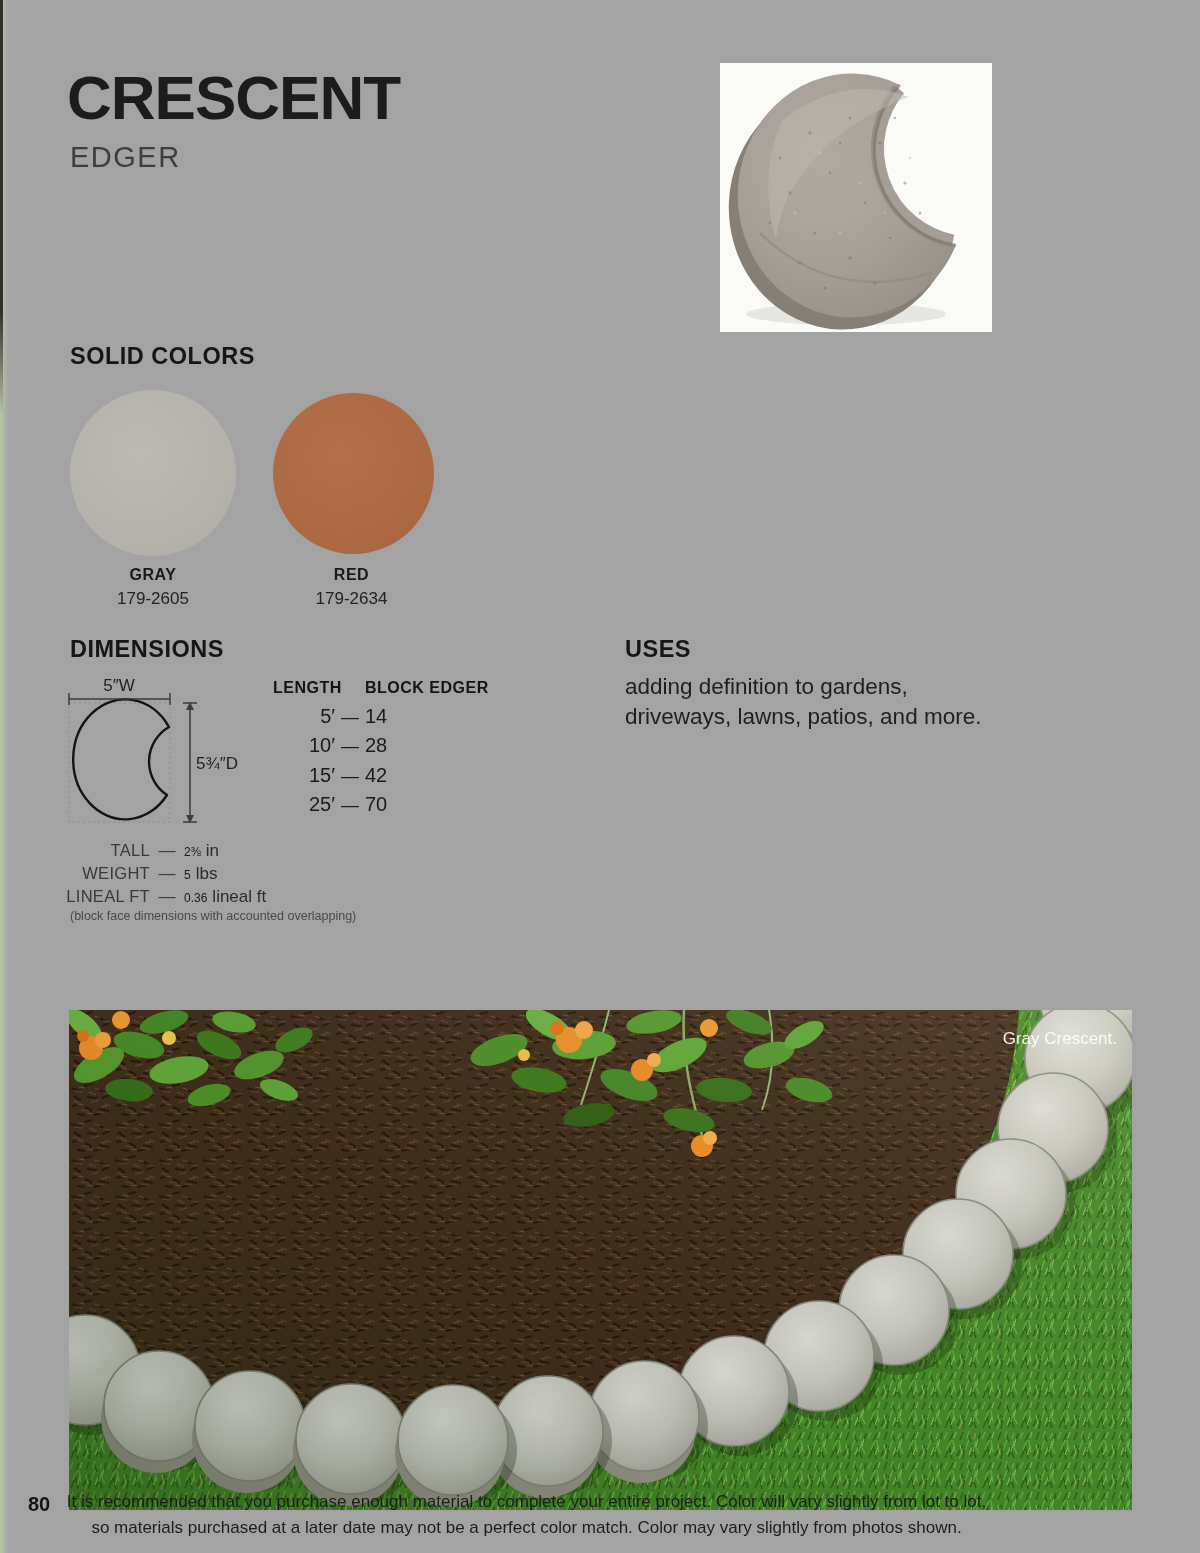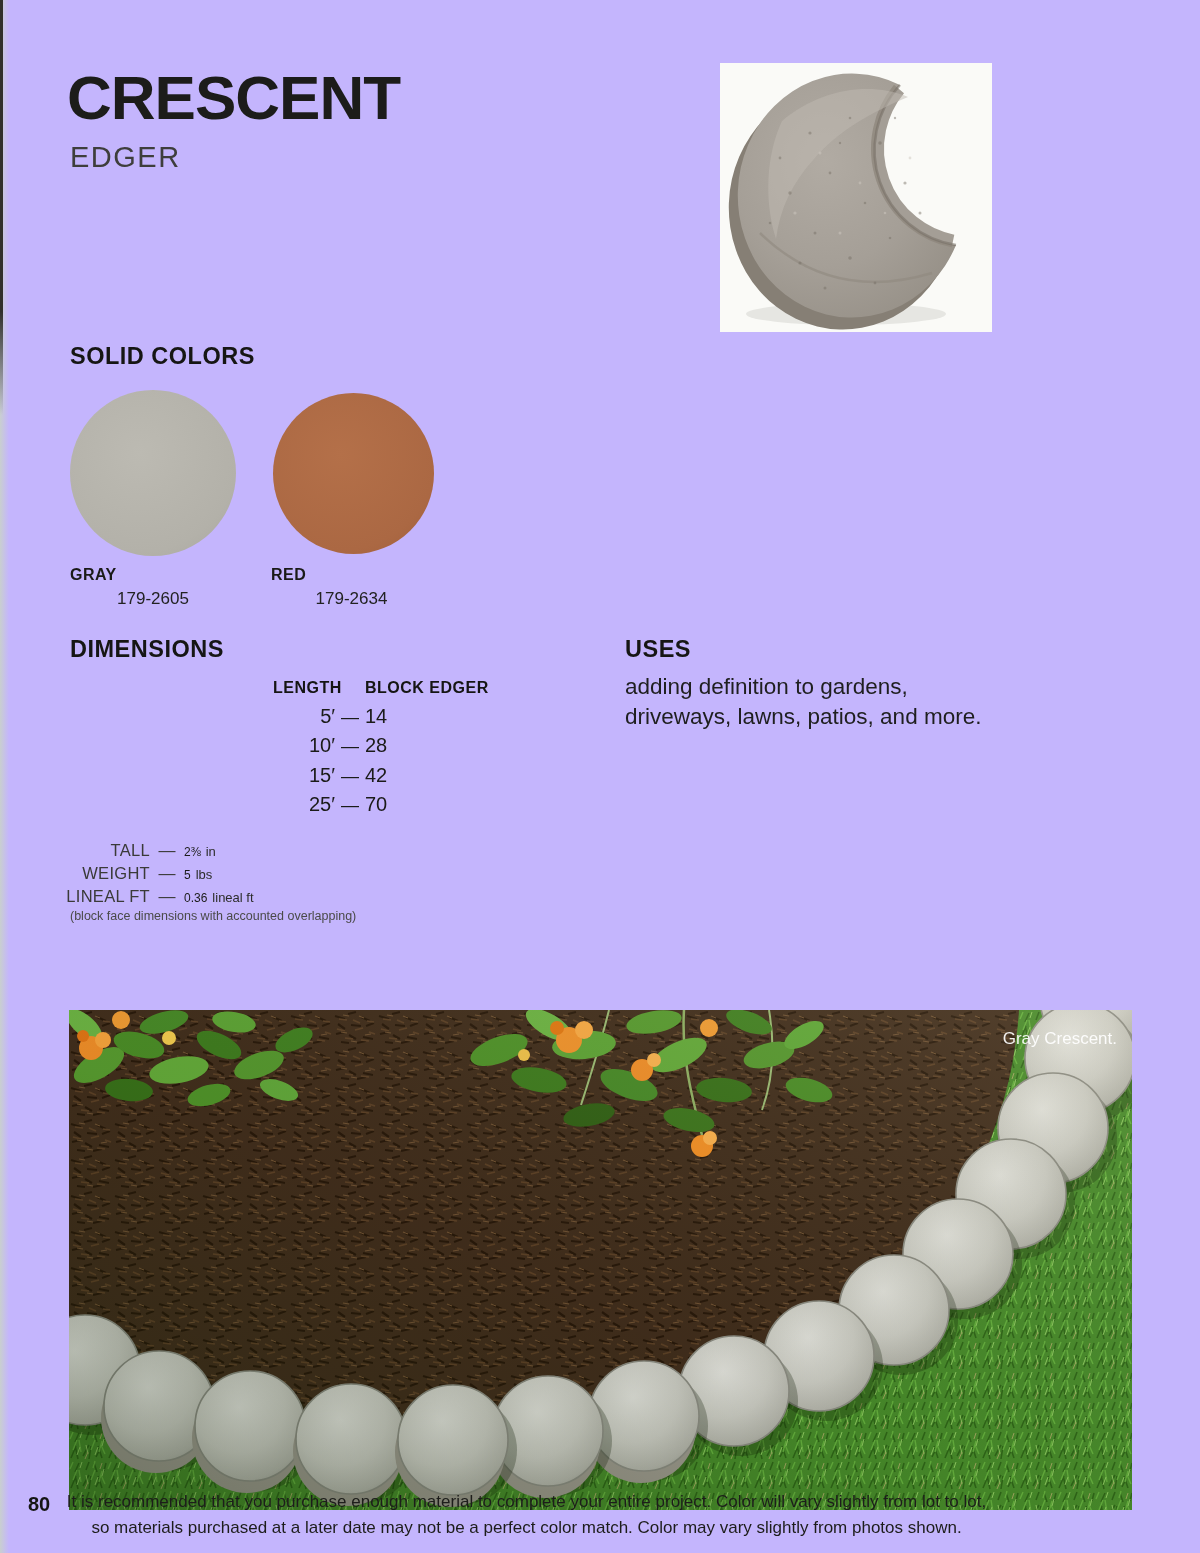--- a/index.html
+++ b/index.html
@@ -1,40 +1,40 @@
 <!DOCTYPE html>
 <html><head>
 <meta charset="utf-8">
 <style>
   * { margin:0; padding:0; box-sizing:border-box; }
   html,body { background:#e8e8e4; }
   .page {
     position:relative; width:1200px; height:1553px; margin:0 auto;
-    background:#c4b5fd; overflow:hidden;
+    background:#a3a3a3; overflow:hidden;
     font-family:"Liberation Sans", sans-serif; color:#1e1e1c;
   }
   .abs { position:absolute; }
   .edge-tint { left:0; top:0; width:9px; height:100%; background:linear-gradient(90deg, rgba(205,228,170,.55), rgba(205,228,170,0)); }
   .edge-line { left:0; top:0; width:3px; height:415px; background:linear-gradient(#30302b 75%, rgba(48,48,43,0)); }
 
   .title { left:67px; top:62px; font-size:62px; font-weight:800; letter-spacing:-1px; color:#1c1c1a; }
   .subtitle { left:70px; top:141px; font-size:29px; font-weight:400; letter-spacing:1.5px; color:#3e3e3c; }
   .desc { left:71px; top:205px; width:458px; font-size:22.5px; line-height:37px; color:#1f1f1f; }
 
   .product-photo { left:720px; top:63px; width:272px; height:269px; background:#fafaf7; }
 
   .section-h { font-size:23.5px; font-weight:700; letter-spacing:.5px; color:#161614; }
   .sc-h { left:70px; top:343px; }
 
   .swatch-circle { border-radius:50%; }
   .sw-gray-c { left:70px; top:390px; width:166px; height:166px;
     background:radial-gradient(circle at 42% 38%, #bcbab2, #b3b1a9 70%, #a8a69e); }
   .sw-red-c { left:273px; top:393px; width:161px; height:161px;
     background:radial-gradient(circle at 42% 38%, #b47049, #ab6843 70%, #9e5e3a); }
-  .sw-name { font-size:16px; font-weight:700; letter-spacing:.5px; text-align:left; color:#1a1a18; }
+  .sw-name { font-size:16px; font-weight:700; letter-spacing:.5px; text-align:center; color:#1a1a18; }
   .sw-code { font-size:17px; text-align:center; color:#222; }
   .sw-gray-n { left:70px; top:566px; width:166px; }
   .sw-gray-k { left:70px; top:589px; width:166px; }
   .sw-red-n  { left:271px; top:566px; width:161px; }
   .sw-red-k  { left:271px; top:589px; width:161px; }
 
   .dim-h { left:70px; top:636px; }
   .dim-diagram { left:64px; top:672px; }
 
   .dim-table { left:273px; top:679px; }
@@ -44,21 +44,21 @@
   .dt-row .len { width:62px; text-align:right; }
   .dt-row .dash { width:30px; text-align:center; font-size:18px; }
   .dt-row .cnt { text-align:left; }
   .dt-rows { margin-top:8px; }
 
   .specs { left:52px; top:841px; }
   .spec-row { display:flex; align-items:baseline; height:23px; }
   .spec-label { width:98px; text-align:right; font-size:16.5px; color:#3a3a38; letter-spacing:.3px; }
   .spec-dash { width:34px; text-align:center; font-size:17px; color:#3a3a38; }
   .spec-value { font-size:12px; color:#1b1b19; }
-  .spec-unit { font-size:13px; margin-left:5px; color:#2c2c2a; }
+  .spec-unit { font-size:17px; margin-left:5px; color:#2c2c2a; }
   .spec-note { left:70px; top:909px; font-size:12.5px; color:#4a4a48; }
 
   .uses-h { left:625px; top:636px;text-align:right; }
   .uses-line { left:625px; width:360px; font-size:22.5px; line-height:29.5px; color:#1f1f1f; }
   .uses-l1 { top:672px; }
   .uses-l2 { top:702px; }
 
   .garden { left:69px; top:966px; width:981px; height:500px;margin-top:44px; }
 
   .footer { left:0; top:1489px; width:1053px; text-align:center; font-size:17px; line-height:26px; color:#1d1d1b; }
@@ -126,20 +126,31 @@
   <div class="abs section-h sc-h">SOLID COLORS</div>
   <div class="abs swatch-circle sw-gray-c"></div>
   <div class="abs swatch-circle sw-red-c"></div>
   <div class="abs sw-name sw-gray-n">GRAY</div>
   <div class="abs sw-code sw-gray-k">179-2605</div>
   <div class="abs sw-name sw-red-n">RED</div>
   <div class="abs sw-code sw-red-k">179-2634</div>
 
   <div class="abs section-h dim-h">DIMENSIONS</div>
 
+  <div class="abs dim-diagram">
+    <svg width="240" height="168" viewBox="0 0 240 168">
+      <path d="M5,31 H106 V150 H5 Z" fill="none" stroke="#8d8d8a" stroke-width="1" stroke-dasharray="2,3"></path>
+      <path d="M105,55 A52 60 0 1 0 103,123 A40 40 0 0 1 105,55 Z" fill="none" stroke="#141412" stroke-width="2.4" stroke-linejoin="round"></path>
+      <path d="M5,27 H106 M5,21 V33 M106,21 V33" fill="none" stroke="#3c3c3a" stroke-width="1.5"></path>
+      <path d="M126,31 V150 M119,31 H133 M119,150 H133" fill="none" stroke="#3c3c3a" stroke-width="1.5"></path>
+      <path d="M126,30 l-4,8 h8 Z M126,151 l-4,-8 h8 Z" fill="#3c3c3a"></path>
+      <text x="55" y="19" text-anchor="middle" font-family="Liberation Sans, sans-serif" font-size="17" fill="#222220">5″W</text>
+      <text x="132" y="97" text-anchor="start" font-family="Liberation Sans, sans-serif" font-size="17" fill="#222220">5¾″D</text>
+    </svg>
+  </div>
 
   <div class="abs dim-table">
     <div class="dt-head">
       <span class="h1">LENGTH</span>
       <span class="h2">BLOCK EDGER</span>
     </div>
     <div class="dt-rows">
       <div class="dt-row">
         <span class="len">5′</span>
         <span class="dash">—</span>

